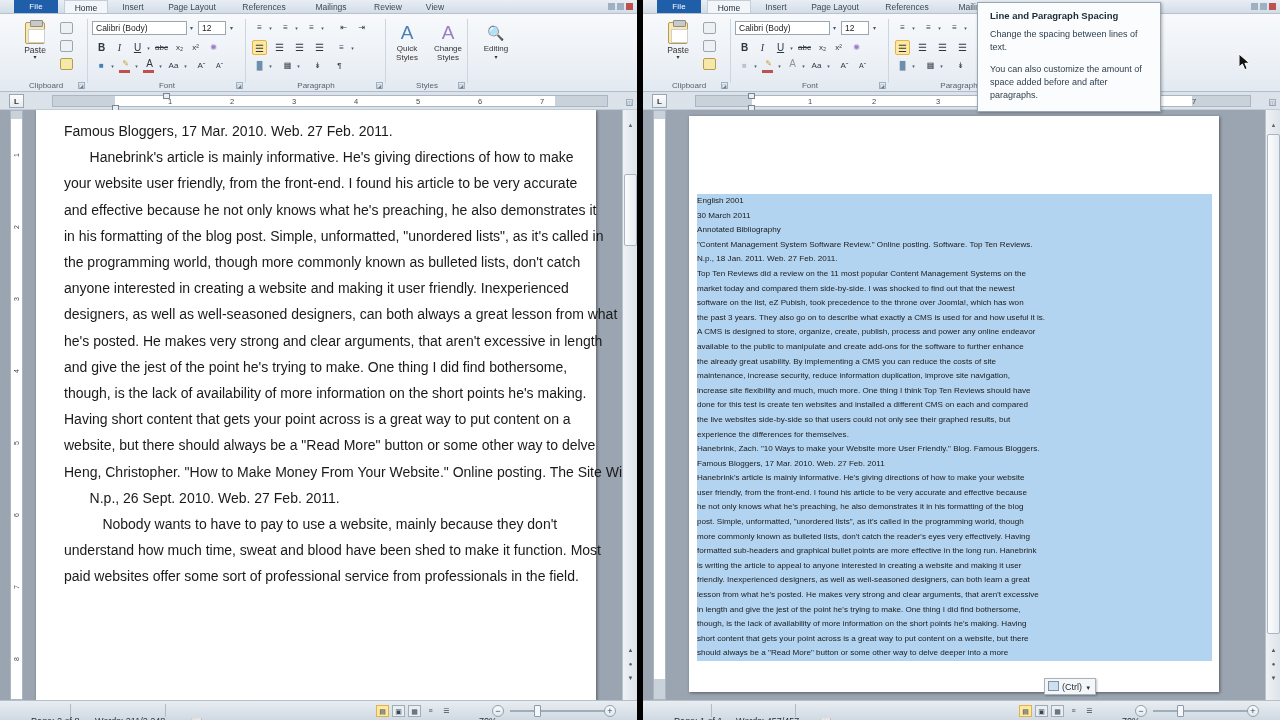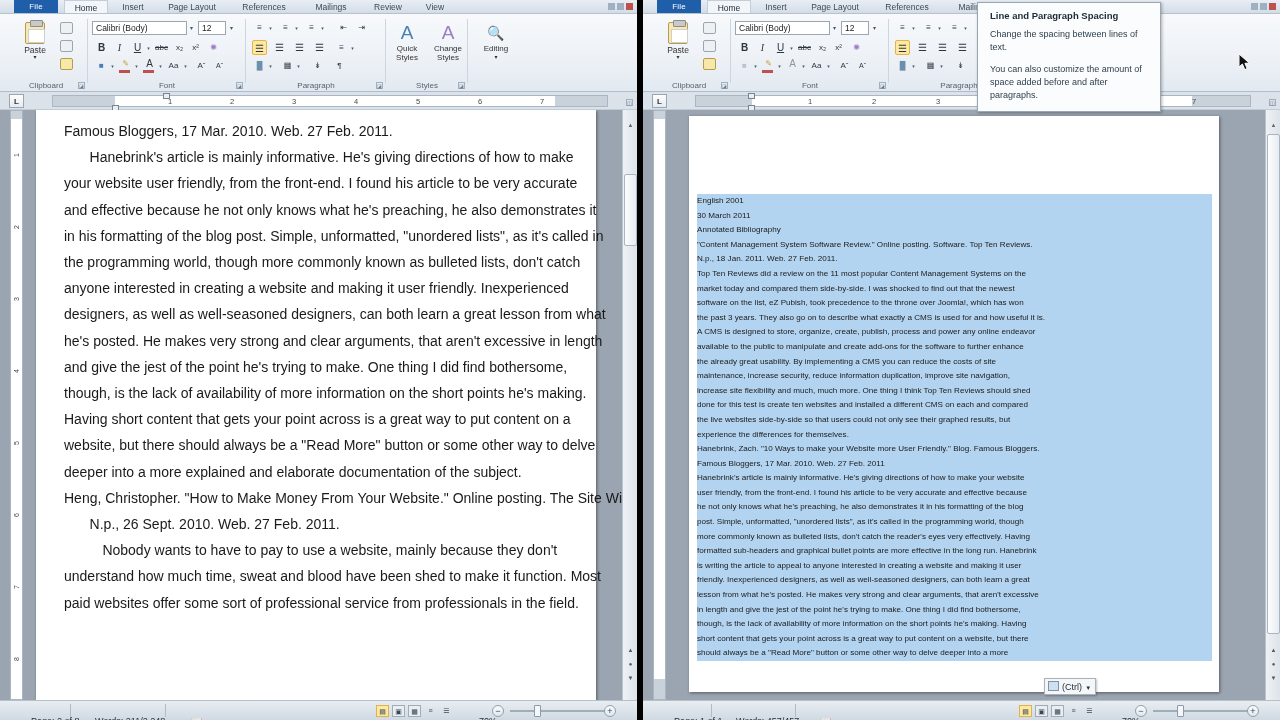--- a/index.html
+++ b/index.html
@@ -346,27 +346,26 @@
 
       <div class="page" style="left:36px; top:0px; width:560px; height:600px;">
         <div class="doctext" id="left-doc" style="left:28px; top:8px; width:505px; font-size:14px; line-height:26.2px;">
             <div class="ln">Famous Bloggers, 17 Mar. 2010. Web. 27 Feb. 2011.</div>
             <div class="ln" style="text-indent: 0px; padding-left: 25.6px;">Hanebrink's article is mainly informative. He's giving directions of how to make</div>
             <div class="ln">your website user friendly, from the front-end. I found his article to be very accurate</div>
             <div class="ln">and effective because he not only knows what he's preaching, he also demonstrates it</div>
             <div class="ln">in his formatting of the blog post. Simple, unformatted, "unordered lists", as it's called in</div>
             <div class="ln">the programming world, though more commonly known as bulleted lists, don't catch</div>
             <div class="ln">anyone interested in creating a website and making it user friendly. Inexperienced</div>
-            <div class="ln">designers, as well as well-seasoned designers, can both learn a great lesson from what</div>
+            <div class="ln">designers, as well as well-seasoned designers, can both always a great lesson from what</div>
             <div class="ln">he's posted. He makes very strong and clear arguments, that aren't excessive in length</div>
             <div class="ln">and give the jest of the point he's trying to make. One thing I did find bothersome,</div>
             <div class="ln">though, is the lack of availability of more information on the short points he's making.</div>
             <div class="ln">Having short content that gets your point across is a great way to put content on a</div>
             <div class="ln">website, but there should always be a "Read More" button or some other way to delve</div>
-            <div class="ln">deeper into a more explained and elaborate documentation of the subject.</div>
             <div class="ln">Heng, Christopher. "How to Make Money From Your Website." Online posting. The Site Wizard.</div>
             <div class="ln" style="text-indent: 0px; padding-left: 25.6px;">N.p., 26 Sept. 2010. Web. 27 Feb. 2011.</div>
             <div class="ln" style="text-indent: 0px; padding-left: 38.4px;">Nobody wants to have to pay to use a website, mainly because they don't</div>
             <div class="ln">understand how much time, sweat and blood have been shed to make it function. Most</div>
             <div class="ln">paid websites offer some sort of professional service from professionals in the field.</div>
           </div>
       </div>
 
       <div class="vscroll">
         <div class="arrow" style="top:10px;">▲</div>
@@ -554,21 +553,21 @@
             <div class="ln sel">"Content Management System Software Review." Online posting. Software. Top Ten Reviews.</div>
             <div class="ln sel">N.p., 18 Jan. 2011. Web. 27 Feb. 2011.</div>
             <div class="ln sel">Top Ten Reviews did a review on the 11 most popular Content Management Systems on the</div>
             <div class="ln sel">market today and compared them side-by-side. I was shocked to find out that the newest</div>
             <div class="ln sel">software on the list, eZ Pubish, took precedence to the throne over Joomla!, which has won</div>
             <div class="ln sel">the past 3 years. They also go on to describe what exactly a CMS is used for and how useful it is.</div>
             <div class="ln sel">A CMS is designed to store, organize, create, publish, process and power any online endeavor</div>
             <div class="ln sel">available to the public to manipulate and create add-ons for the software to further enhance</div>
             <div class="ln sel">the already great usability. By implementing a CMS you can reduce the costs of site</div>
             <div class="ln sel">maintenance, increase security, reduce information duplication, improve site navigation,</div>
-            <div class="ln sel">increase site flexibility and much, much more. One thing I think Top Ten Reviews should shed</div>
+            <div class="ln sel">increase site flexibility and much, much more. One thing I think Top Ten Reviews should have</div>
             <div class="ln sel">done for this test is create ten websites and installed a different CMS on each and compared</div>
             <div class="ln sel">the live websites side-by-side so that users could not only see their graphed results, but</div>
             <div class="ln sel">experience the differences for themselves.</div>
             <div class="ln sel">Hanebrink, Zach. "10 Ways to make your Website more User Friendly." Blog. Famous Bloggers.</div>
             <div class="ln sel">Famous Bloggers, 17 Mar. 2010. Web. 27 Feb. 2011</div>
             <div class="ln sel">Hanebrink's article is mainly informative. He's giving directions of how to make your website</div>
             <div class="ln sel">user friendly, from the front-end. I found his article to be very accurate and effective because</div>
             <div class="ln sel">he not only knows what he's preaching, he also demonstrates it in his formatting of the blog</div>
             <div class="ln sel">post. Simple, unformatted, "unordered lists", as it's called in the programming world, though</div>
             <div class="ln sel">more commonly known as bulleted lists, don't catch the reader's eyes very effectively. Having</div>

